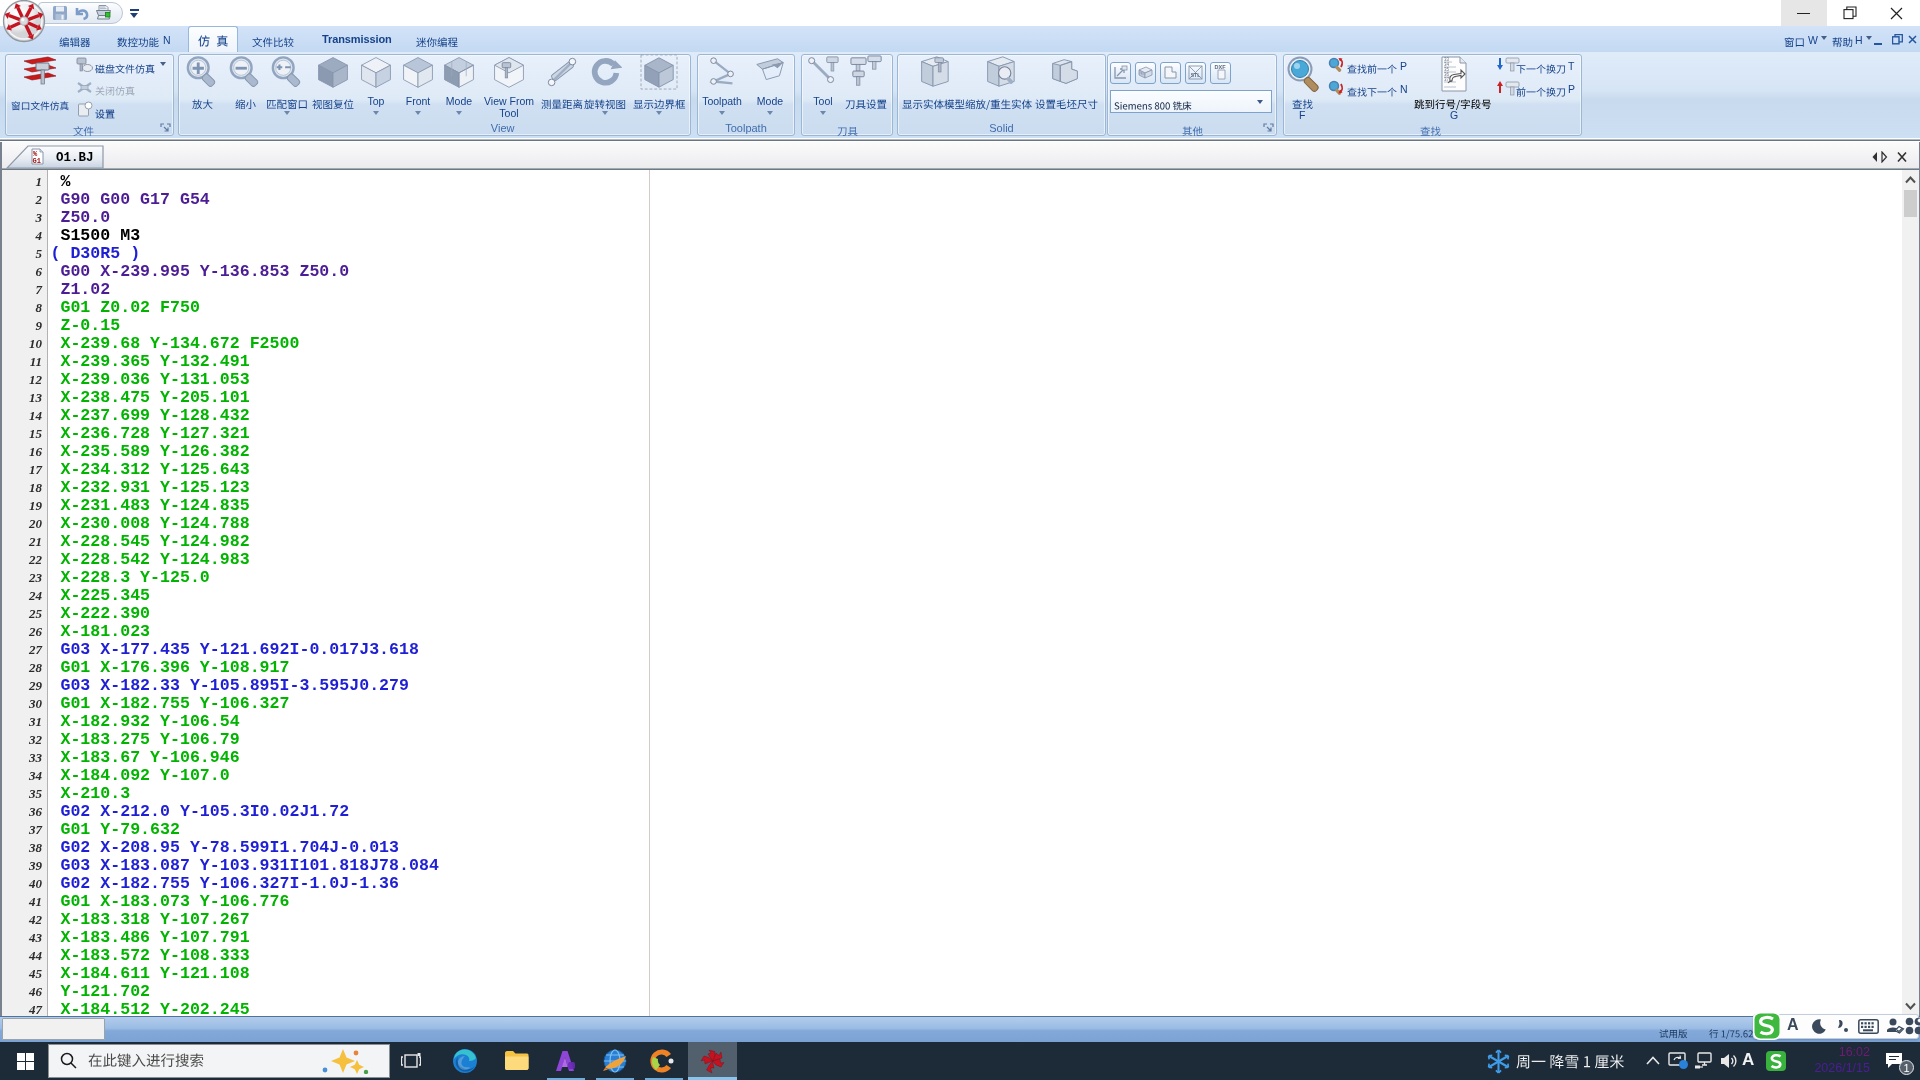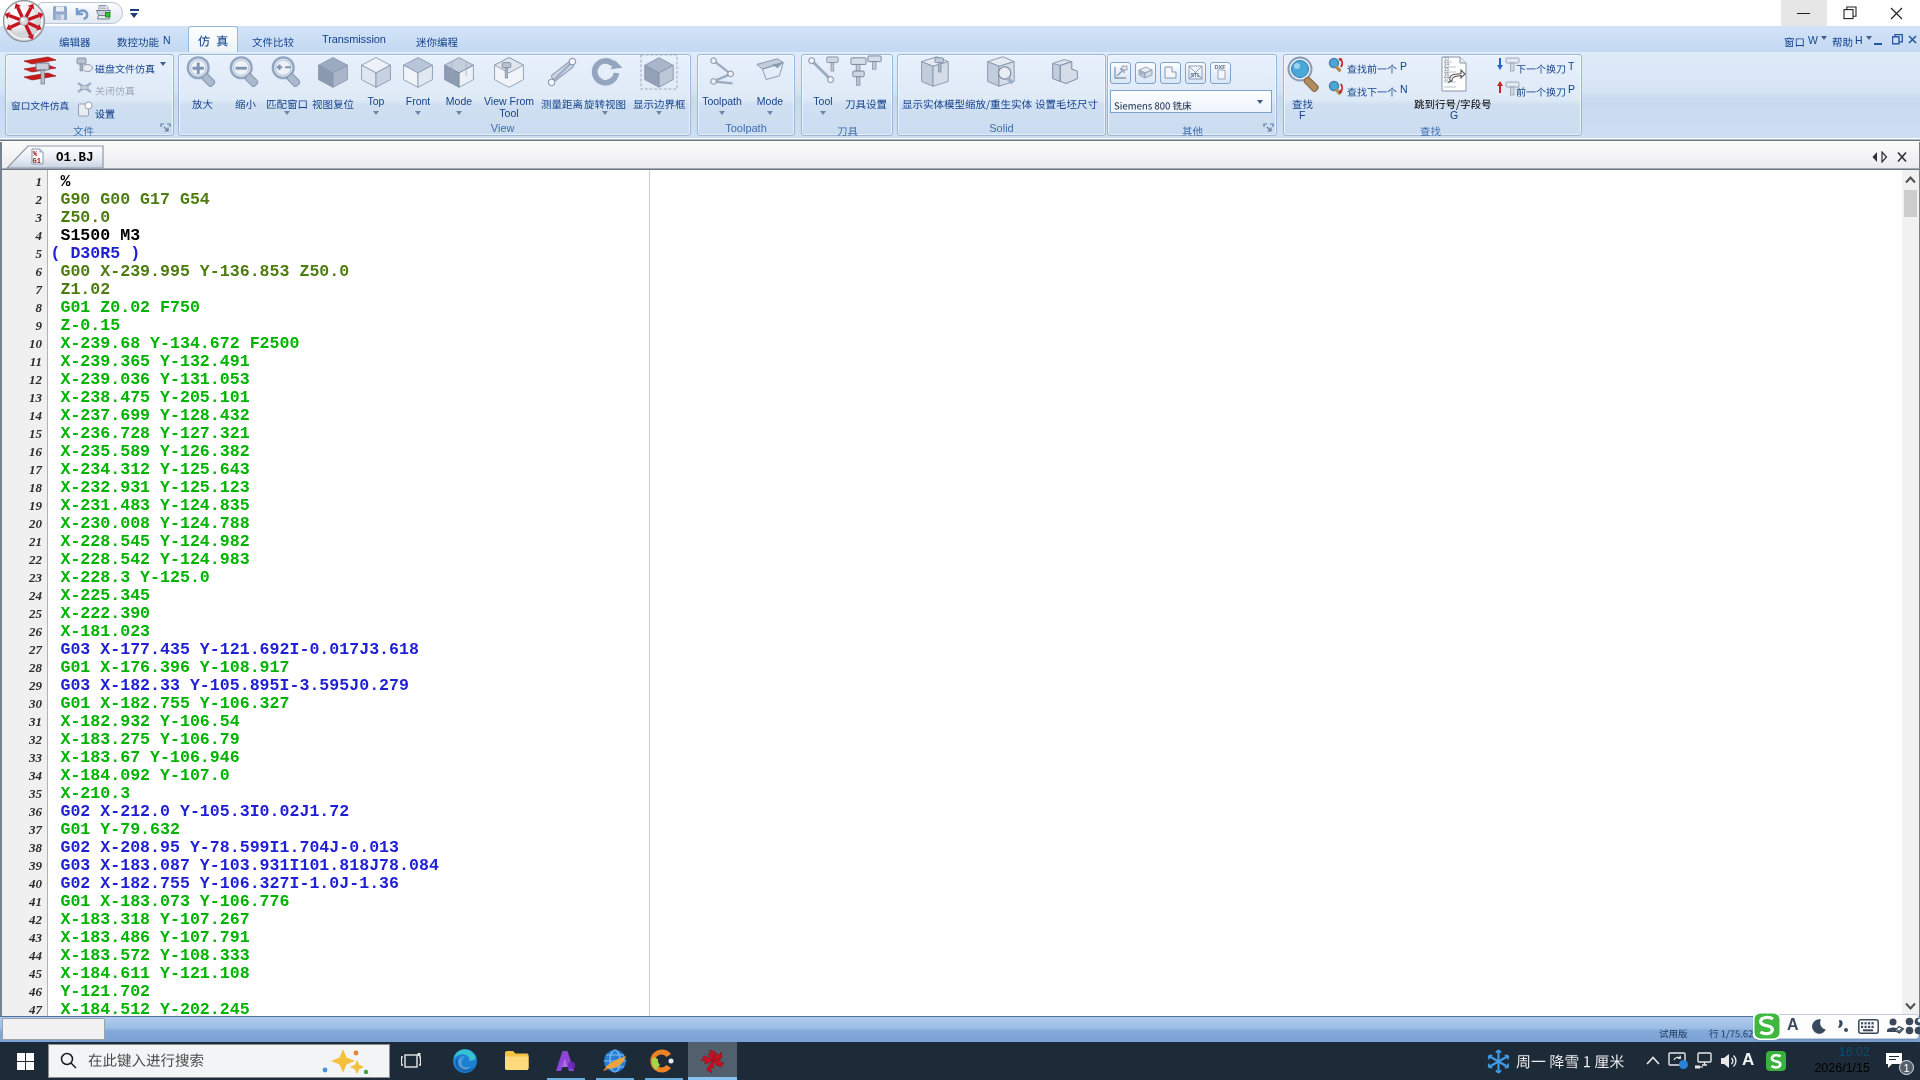--- a/index.html
+++ b/index.html
@@ -1,18 +1,18 @@
 <!DOCTYPE html>
 <html><head><meta charset="utf-8"><style>
 *{margin:0;padding:0;box-sizing:border-box}
 html,body{width:1920px;height:1080px;overflow:hidden;background:#fff;font-family:"Liberation Sans",sans-serif}
 #root{position:absolute;left:0;top:0;width:1920px;height:1080px;overflow:hidden;background:#fff}
 .abs{position:absolute}
 .code{position:absolute;font:bold 16.6px "Liberation Mono",monospace;line-height:18px;white-space:pre}
-.code .r{color:#4d7c0f}.code .g{color:#00b400}.code .b{color:#1f1fd6}.code .k{color:#000}
+.code .r{color:#4c1d95}.code .g{color:#00b400}.code .b{color:#1f1fd6}.code .k{color:#000}
 .lnum{position:absolute;font:italic bold 13px "Liberation Serif",serif;line-height:18px;color:#2b2b2b;text-align:right;white-space:pre}
 .grp{position:absolute;border:1px solid #9cb6d5;border-radius:3px;background:linear-gradient(#e7f0fb,#dfeaf7 55%,#d0e0f2 62%,#cbdcf0);box-shadow:inset 0 0 0 1px rgba(255,255,255,.55)}
 .drop{position:absolute;width:0;height:0;border-left:3.5px solid transparent;border-right:3.5px solid transparent;border-top:4px solid #6b87ab}
 .lat{position:absolute;color:#15428b;font-family:"Liberation Sans",sans-serif}
 </style></head><body>
 <div id="root">
 <div class="abs" style="left:0;top:0;width:1920px;height:26px;background:#fff"></div>
 <div class="abs" style="left:38px;top:2px;width:85px;height:22px;border:1px solid #b9c6d8;background:linear-gradient(#fcfdfe,#eef2f8 50%,#e2e9f2);border-radius:4px 11px 11px 4px"></div>
 <svg class="abs" style="left:52px;top:5px" width="16" height="16" viewBox="0 0 16 16">
 <rect x="1" y="1" width="14" height="14" rx="1.5" fill="#8fa7c9"></rect>
@@ -67,21 +67,21 @@
         </g>
       </svg></div>
 <div style="position:absolute;left:252.0px;top:33.8px;width:42.0px;height:10.5px"><svg width="42.0" height="10.5" viewBox="0 0 4000 1000" style="overflow:visible">
         <g fill="#15428b" transform="matrix(1,0,0,-1,0,880)">
           <path transform="translate(0,0)" d="M423 823C453 774 485 707 497 666L580 693C566 734 531 799 501 847ZM50 664V590H206C265 438 344 307 447 200C337 108 202 40 36 -7C51 -25 75 -60 83 -78C250 -24 389 48 502 146C615 46 751 -28 915 -73C928 -52 950 -20 967 -4C807 36 671 107 560 201C661 304 738 432 796 590H954V664ZM504 253C410 348 336 462 284 590H711C661 455 592 344 504 253Z"></path>
           <path transform="translate(1000,0)" d="M317 341V268H604V-80H679V268H953V341H679V562H909V635H679V828H604V635H470C483 680 494 728 504 775L432 790C409 659 367 530 309 447C327 438 359 420 373 409C400 451 425 504 446 562H604V341ZM268 836C214 685 126 535 32 437C45 420 67 381 75 363C107 397 137 437 167 480V-78H239V597C277 667 311 741 339 815Z"></path>
           <path transform="translate(2000,0)" d="M125 -72C148 -55 185 -39 459 50C455 68 453 102 454 126L208 50V456H456V531H208V829H129V69C129 26 105 3 88 -7C101 -22 119 -54 125 -72ZM534 835V87C534 -24 561 -54 657 -54C676 -54 791 -54 811 -54C913 -54 933 15 942 215C921 220 889 235 870 250C863 65 856 18 806 18C780 18 685 18 665 18C620 18 611 28 611 85V377C722 440 841 516 928 590L865 656C804 593 707 516 611 457V835Z"></path>
           <path transform="translate(3000,0)" d="M763 572C816 502 878 408 906 350L965 388C936 445 872 536 818 603ZM573 602C540 529 486 451 435 398C450 384 474 355 484 342C538 402 598 496 640 580ZM81 332C89 340 120 346 153 346H247V198L40 167L55 94L247 127V-75H314V139L418 158L415 225L314 208V346H400V414H314V569H247V414H148C176 483 204 565 228 650H398V722H247C255 756 263 791 269 825L196 840C191 801 183 761 174 722H47V650H157C136 570 115 504 105 479C88 435 75 403 58 398C66 380 77 346 81 332ZM615 817C639 780 667 730 681 697H446V628H942V697H693L749 725C735 757 706 808 679 845ZM783 417C764 341 734 272 695 210C652 272 619 342 595 415L529 397C559 306 600 223 650 150C589 77 511 17 416 -28C432 -41 454 -67 464 -81C556 -36 632 22 694 93C755 21 827 -37 911 -75C923 -56 945 -28 962 -14C876 21 801 79 739 152C789 224 827 306 852 400Z"></path>
         </g>
       </svg></div>
-<div class="lat" style="left:322px;top:32.5px;font-size:11px;font-weight:normal;letter-spacing:-0.1px">Transmission</div>
+<div class="lat" style="left:322px;top:32.5px;font-size:11px;font-weight:bold;letter-spacing:-0.1px">Transmission</div>
 <div style="position:absolute;left:416.0px;top:33.8px;width:42.0px;height:10.5px"><svg width="42.0" height="10.5" viewBox="0 0 4000 1000" style="overflow:visible">
         <g fill="#15428b" transform="matrix(1,0,0,-1,0,880)">
           <path transform="translate(0,0)" d="M343 767C379 703 419 618 434 565L502 592C486 644 445 728 406 790ZM836 797C812 734 767 644 732 588L791 563C827 616 872 699 909 770ZM74 789C126 734 190 659 219 611L279 655C248 702 182 775 129 828ZM583 830V517H310V448H540C478 341 379 230 294 172C311 158 335 131 347 114C428 177 519 286 583 398V56H656V398C743 307 842 201 894 134L949 184C893 250 787 359 698 448H935V517H656V830ZM248 501H45V431H176V117C132 100 79 53 24 -9L80 -82C129 -12 176 52 208 52C230 52 264 16 306 -12C378 -58 463 -69 593 -69C694 -69 879 -63 950 -58C952 -35 964 5 974 26C873 15 720 6 596 6C479 6 391 13 325 56C290 78 267 98 248 110Z"></path>
           <path transform="translate(1000,0)" d="M449 412C421 292 373 173 311 96C329 86 361 66 375 55C436 138 490 265 522 397ZM758 397C813 291 863 150 879 58L951 83C934 175 883 313 826 419ZM466 836C432 689 375 545 300 452C318 441 348 416 361 404C397 451 430 511 459 577H612V11C612 -2 607 -5 595 -5C581 -6 538 -7 490 -5C501 -26 513 -59 517 -81C579 -81 623 -78 650 -66C677 -53 686 -31 686 11V577H875C867 526 858 473 851 436L915 424C928 478 946 565 959 638L908 650L895 647H487C508 702 526 760 540 819ZM264 836C208 684 115 534 16 437C30 420 51 381 58 363C93 399 127 441 160 487V-78H232V600C271 669 307 742 335 815Z"></path>
           <path transform="translate(2000,0)" d="M40 54 58 -15C140 18 245 61 346 103L332 163C223 121 114 79 40 54ZM61 423C75 430 98 435 205 450C167 386 132 335 116 316C87 278 66 252 45 248C53 230 64 196 68 182C87 194 118 204 339 255C336 271 333 298 334 317L167 282C238 374 307 486 364 597L303 632C286 593 265 554 245 517L133 505C190 593 246 706 287 815L215 840C179 719 112 587 91 554C71 520 55 496 38 491C46 473 57 438 61 423ZM624 350V202H541V350ZM675 350H746V202H675ZM481 412V-72H541V143H624V-47H675V143H746V-46H797V143H871V-7C871 -14 868 -16 861 -17C854 -17 836 -17 814 -16C822 -32 829 -56 831 -73C867 -73 890 -71 908 -62C926 -52 930 -35 930 -8V413L871 412ZM797 350H871V202H797ZM605 826C621 798 637 762 648 732H414V515C414 361 405 139 314 -21C329 -28 360 -50 372 -63C465 99 482 335 483 498H920V732H729C717 765 697 811 675 846ZM483 668H850V561H483Z"></path>
           <path transform="translate(3000,0)" d="M532 733H834V549H532ZM462 798V484H907V798ZM448 209V144H644V13H381V-53H963V13H718V144H919V209H718V330H941V396H425V330H644V209ZM361 826C287 792 155 763 43 744C52 728 62 703 65 687C112 693 162 702 212 712V558H49V488H202C162 373 93 243 28 172C41 154 59 124 67 103C118 165 171 264 212 365V-78H286V353C320 311 360 257 377 229L422 288C402 311 315 401 286 426V488H411V558H286V729C333 740 377 753 413 768Z"></path>
         </g>
       </svg></div>
 <div style="position:absolute;left:1783.5px;top:33.8px;width:21.0px;height:10.5px"><svg width="21.0" height="10.5" viewBox="0 0 2000 1000" style="overflow:visible">
         <g fill="#15428b" transform="matrix(1,0,0,-1,0,880)">
@@ -873,22 +873,22 @@
     </svg>
 <svg class="abs" style="left:1720px;top:1052px" width="19" height="18" viewBox="0 0 19 18">
 <path d="M1 6 L4 6 L9 2 L9 16 L4 12 L1 12 Z" fill="#e8e8e8"></path>
 <path d="M11.5 6 A 4.5 4.5 0 0 1 11.5 12 M13.5 3.5 A 7.5 7.5 0 0 1 13.5 14.5" stroke="#e8e8e8" stroke-width="1.4" fill="none"></path>
     </svg>
 <div class="abs" style="left:1742px;top:1050px;font:600 17px 'Liberation Sans';color:#f2f2f2">A</div>
 <svg class="abs" style="left:1766px;top:1051px" width="20" height="20" viewBox="0 0 20 20">
 <rect x="0" y="0" width="20" height="20" rx="4" fill="#38b23c"></rect>
 <path d="M14.5 5.5 C12 3.5 7 3.8 6 6.5 C5.2 9 8 10 10.5 10.5 C13 11 15 12 14 14.5 C13 17 8 17 5.5 15" stroke="#fff" stroke-width="2.6" fill="none"></path>
     </svg>
-<div class="abs" style="left:1806px;top:1045px;width:64px;text-align:right;font:12.5px 'Liberation Sans';color:#0c4a6e">16:02</div>
-<div class="abs" style="left:1798px;top:1061px;width:72px;text-align:right;font:12.5px 'Liberation Sans';color:#000000">2026/1/15</div>
+<div class="abs" style="left:1806px;top:1045px;width:64px;text-align:right;font:12.5px 'Liberation Sans';color:#701a75">16:02</div>
+<div class="abs" style="left:1798px;top:1061px;width:72px;text-align:right;font:12.5px 'Liberation Sans';color:#4c1d95">2026/1/15</div>
 <svg class="abs" style="left:1884px;top:1051px" width="22" height="20" viewBox="0 0 22 20">
 <path d="M2 2 L18 2 L18 13 L8 13 L4 17 L4 13 L2 13 Z" fill="#fff"></path>
 <path d="M5 5.5 L15 5.5 M5 8.5 L12 8.5" stroke="#1d2b39" stroke-width="1.2"></path>
     </svg>
 <div class="abs" style="left:1899px;top:1060px;width:15px;height:15px;border-radius:50%;background:#56606c;border:1.5px solid #e8e8e8"></div>
 <div class="abs" style="left:1903.5px;top:1061.5px;font:11px 'Liberation Sans';color:#fff">1</div>
 <div class="abs" style="left:1753px;top:1014px;width:166px;height:25px;background:#fdfdfd;border:1px solid #c2cedd;border-radius:3px;box-shadow:0 1px 2px rgba(0,0,0,.15)"></div>
 <svg class="abs" style="left:1752px;top:1011px" width="30" height="30" viewBox="0 0 30 30">
 <rect x="1" y="1" width="28" height="28" rx="7" fill="#fff"></rect>
 <rect x="2.5" y="2.5" width="25" height="25" rx="6" fill="#3eb83e"></rect>

